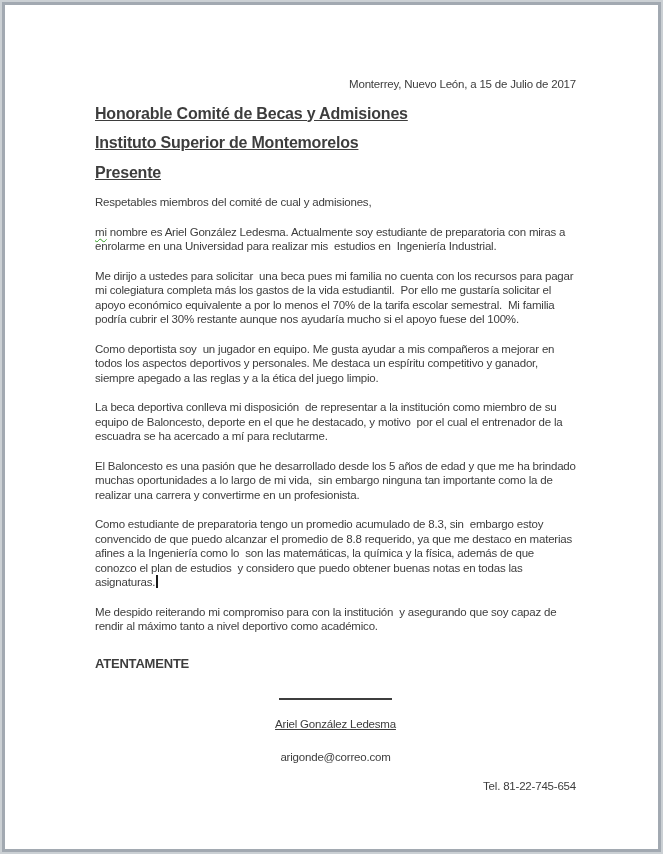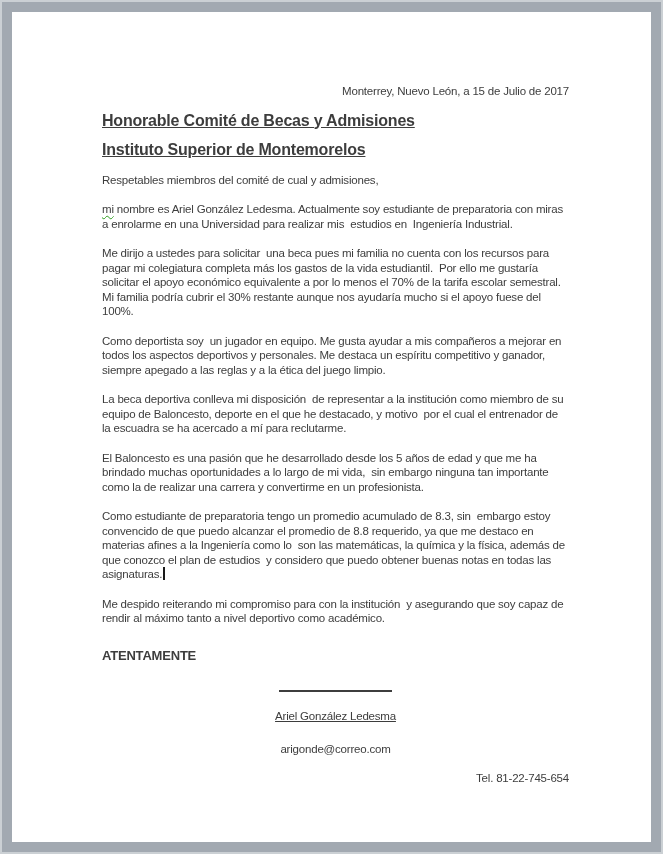--- a/index.html
+++ b/index.html
@@ -9,21 +9,21 @@
     height: 854px;
     overflow: hidden;
     background: #ffffff;
   }
   .frame {
     box-sizing: border-box;
     width: 663px;
     height: 854px;
     border: 2px solid #cbd0d4;
     background: #a2a9b1;
-    padding: 10px;
+    padding: 3px;
   }
   .page {
     box-sizing: border-box;
     width: 100%;
     height: 100%;
     background: #ffffff;
     padding: 72px 82px 0 90px;
     font-family: "Liberation Sans", sans-serif;
     font-size: 11.5px;
     line-height: 14.5px;
@@ -69,20 +69,21 @@
 </head>
 <body>
 
 <div class="frame">
   <div class="page">
 
     <p class="date-line">Monterrey, Nuevo León, a 15 de Julio de 2017</p>
 
     <p class="recipient-line">Honorable Comité de Becas y Admisiones</p>
     <p class="recipient-line">Instituto Superior de Montemorelos</p>
+    <p class="recipient-line">Presente</p>
 
     <p class="para">Respetables miembros del comité de cual y admisiones,</p>
 
     <p class="para"><span class="squiggle">mi</span><span> nombre es Ariel González Ledesma. Actualmente soy estudiante de preparatoria con miras a enrolarme en una Universidad para realizar mis  estudios en  Ingeniería Industrial.</span></p>
 
     <p class="para">Me dirijo a ustedes para solicitar  una beca pues mi familia no cuenta con los recursos para pagar mi colegiatura completa más los gastos de la vida estudiantil.  Por ello me gustaría solicitar el apoyo económico equivalente a por lo menos el 70% de la tarifa escolar semestral.  Mi familia podría cubrir el 30% restante aunque nos ayudaría mucho si el apoyo fuese del 100%.</p>
 
     <p class="para">Como deportista soy  un jugador en equipo. Me gusta ayudar a mis compañeros a mejorar en todos los aspectos deportivos y personales. Me destaca un espíritu competitivo y ganador, siempre apegado a las reglas y a la ética del juego limpio.</p>
 
     <p class="para">La beca deportiva conlleva mi disposición  de representar a la institución como miembro de su equipo de Baloncesto, deporte en el que he destacado, y motivo  por el cual el entrenador de la escuadra se ha acercado a mí para reclutarme.</p>

